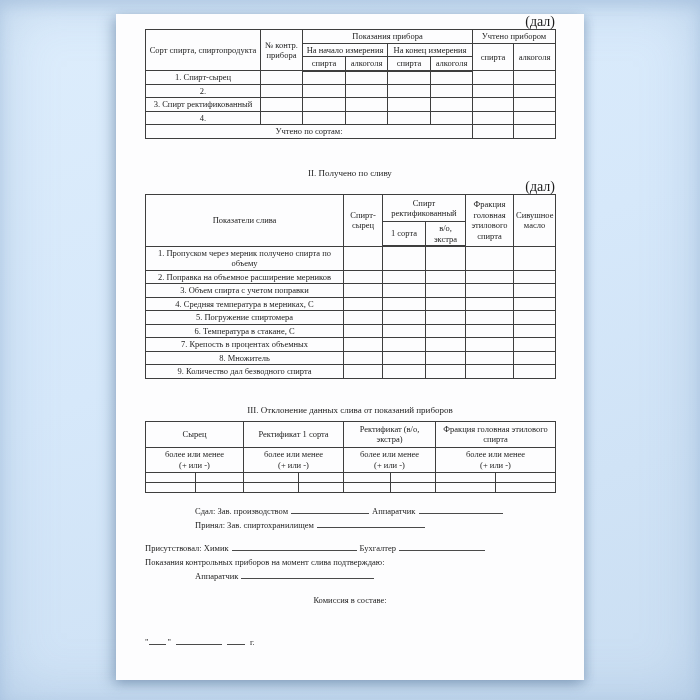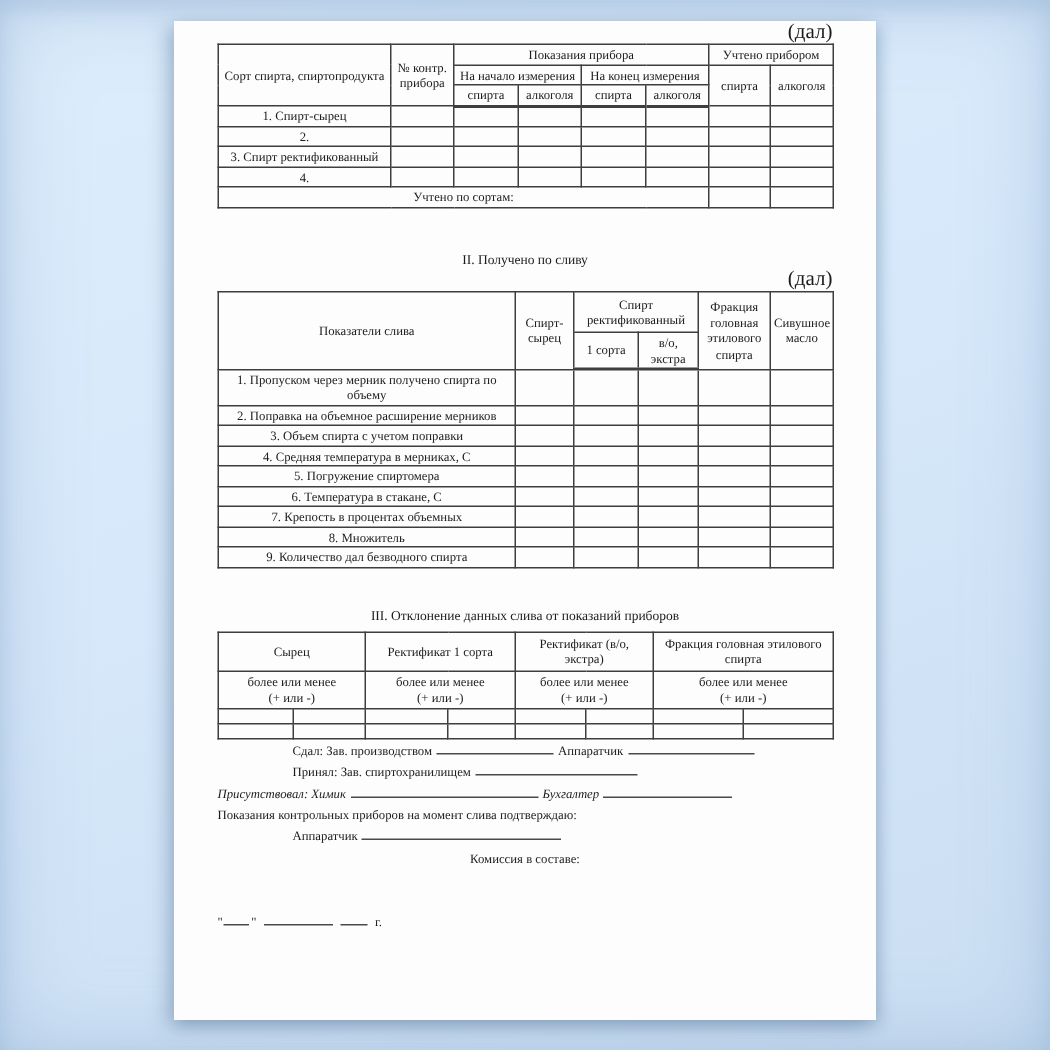--- a/index.html
+++ b/index.html
@@ -35,24 +35,24 @@
   td.nb { border:none; background:transparent; }
   td.r { text-align:right; padding-right:5px; }
 
   tr.h13 { height:13px; } tr.h11 { height:11px; } tr.h14 { height:14px; }
   tr.h27 { height:27px; } tr.h18 { height:18px; } tr.h22 { height:22px; } tr.h12 { height:12px; }
   tr.h26 { height:26px; } tr.h24 { height:24px; } tr.h10 { height:10px; }
 
   .blkline { display:block; line-height:11px; }
 
   .sig { font-size:8.5px; line-height:14px; }
-  .sigblock1 { }
-  .sigblock2 { margin-top:1px;font-style:italic; }
+  .sigblock1 { margin-top:11px; }
+  .sigblock2 { margin-top:9px; }
   .ind { margin-left:50px; }
-  .commission { text-align:center; margin-top:1px; }
+  .commission { text-align:center; margin-top:10px; }
   .dateline { margin-top:29px; font-size:8.5px; }
 
   .blank {
     display:inline-block; height:9px; border-bottom:1px solid #4a4a4a;
     vertical-align:baseline; margin:0 3px;
   }
   .w78{width:78px;} .w84{width:84px;} .w108{width:108px;} .w125{width:125px;}
   .w86{width:86px;} .w133{width:133px;} .d18{width:17px;margin:0 1px;} .d46{width:46px;margin:0 5px;} .d19{width:18px;margin:0 5px 0 0;}
 </style>
 </head>

